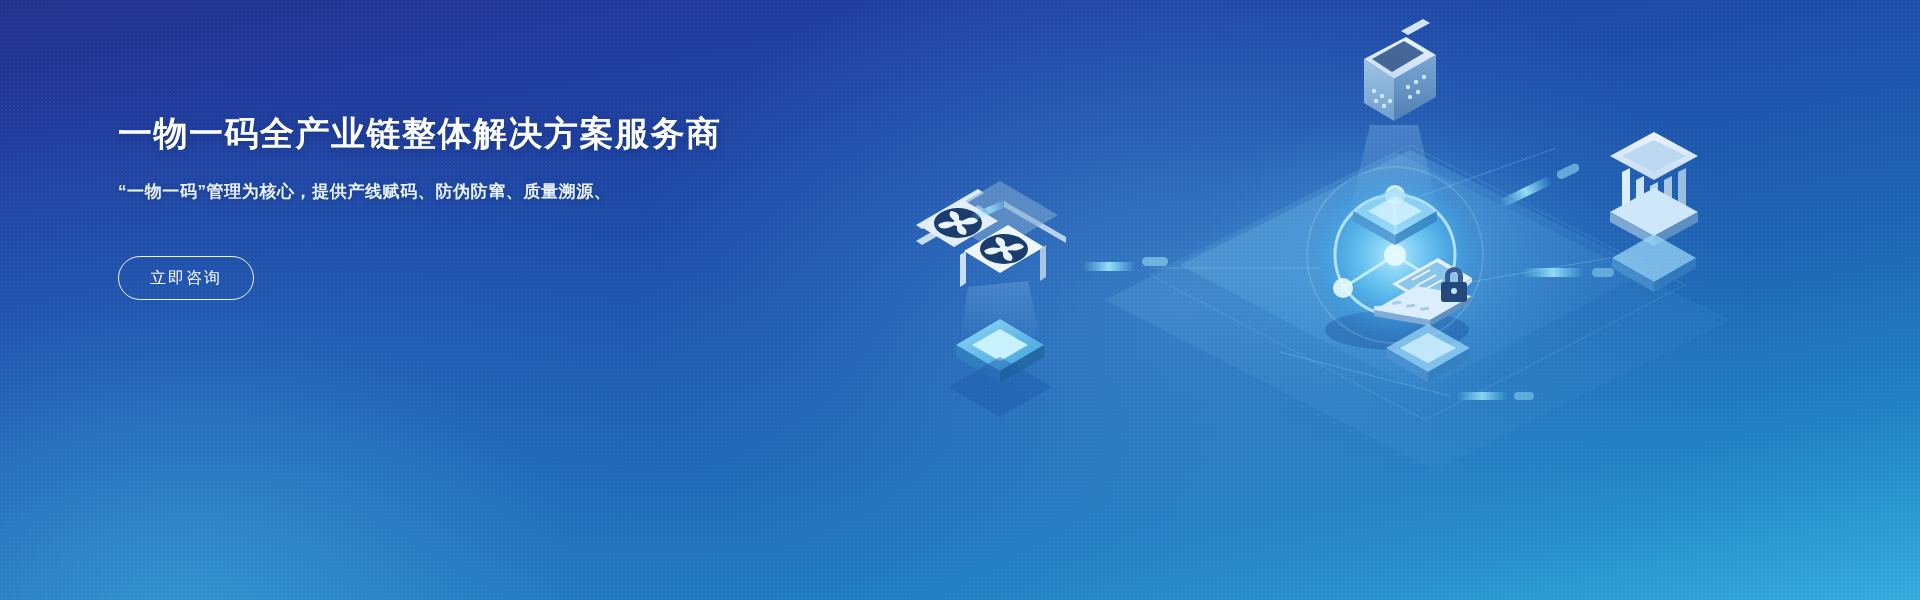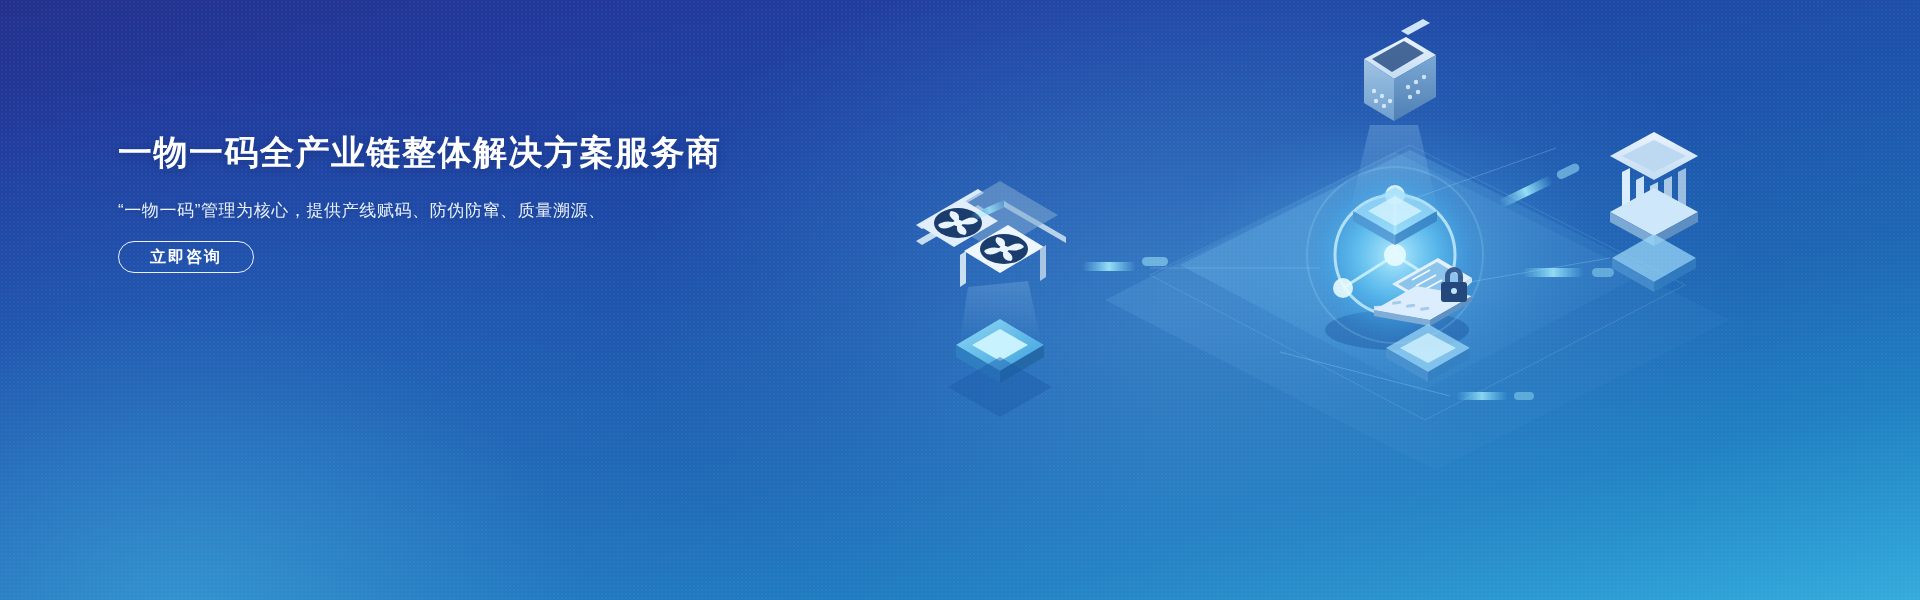--- a/index.html
+++ b/index.html
@@ -18,38 +18,38 @@
 
   
   .noise{
     position:absolute;inset:0;
     background-image:radial-gradient(rgba(255,255,255,0.035) 1px, transparent 1px);
     background-size:4px 4px;
     pointer-events:none;
   }
 
   
-  .copy{position:absolute;left:118px;top:131px;width:640px;}
+  .copy{position:absolute;left:118px;top:112px;width:640px;}
   .headline{
     font-size:34px;font-weight:700;color:#ffffff;letter-spacing:1.5px;
     line-height:1.25;margin:0 0 20px 0;white-space:nowrap;
     text-shadow:0 2px 10px rgba(0,20,70,0.30);
   }
   .sub{
     font-size:17px;color:#e8f2fb;line-height:1.95;letter-spacing:0.6px;
     margin:0;font-weight:400;
     text-shadow:0 1px 6px rgba(0,20,70,0.25);
   }
-  .sub span{display:block;}
+  .sub span{display:block;font-weight:bold;}
   .cta{
-    display:inline-block;margin-top:14px;
-    padding:7px 31px;border:1px solid rgba(255,255,255,0.92);
+    display:inline-block;margin-top:48px;
+    padding:13px 31px;border:1px solid rgba(255,255,255,0.92);
     border-radius:22px;background:transparent;color:#ffffff;
     font-size:16px;letter-spacing:2px;cursor:pointer;
-    font-family:inherit;line-height:1;font-weight:bold;
+    font-family:inherit;line-height:1;
   }
 
   
   .art{position:absolute;left:850px;top:0;width:1070px;height:600px;}
   .art svg{display:block;}
 </style>
 </head>
 <body>
 
 <div class="banner">

